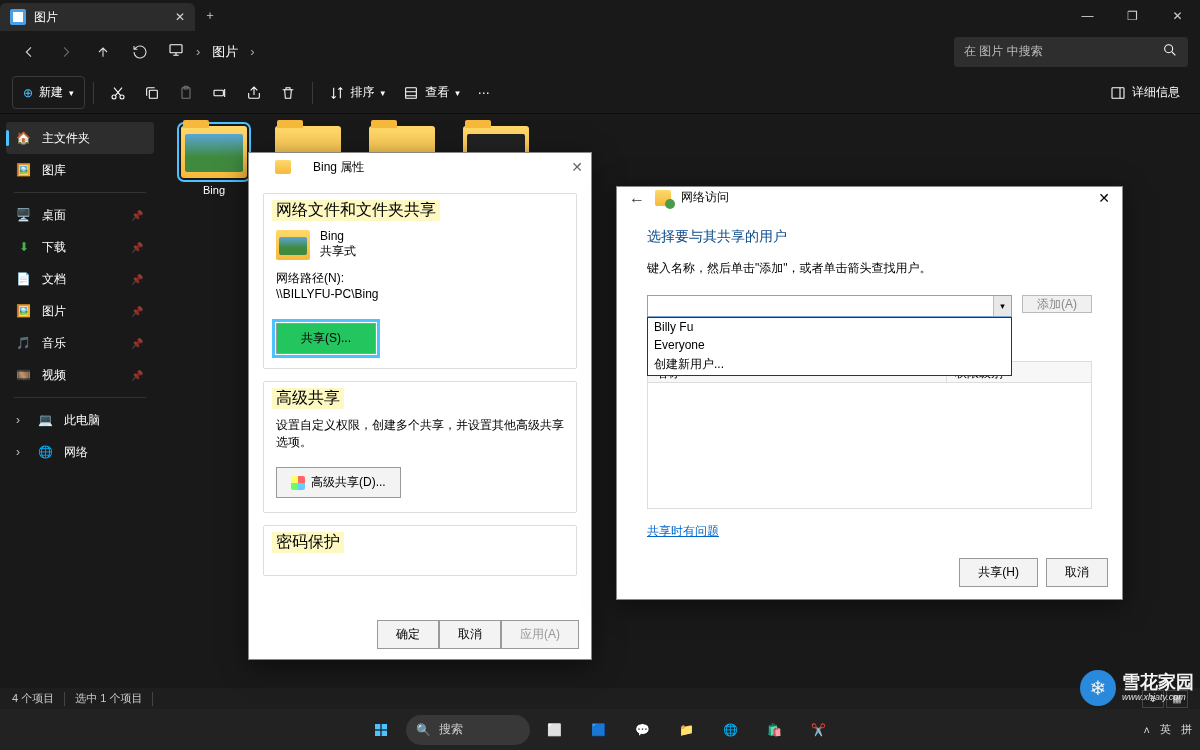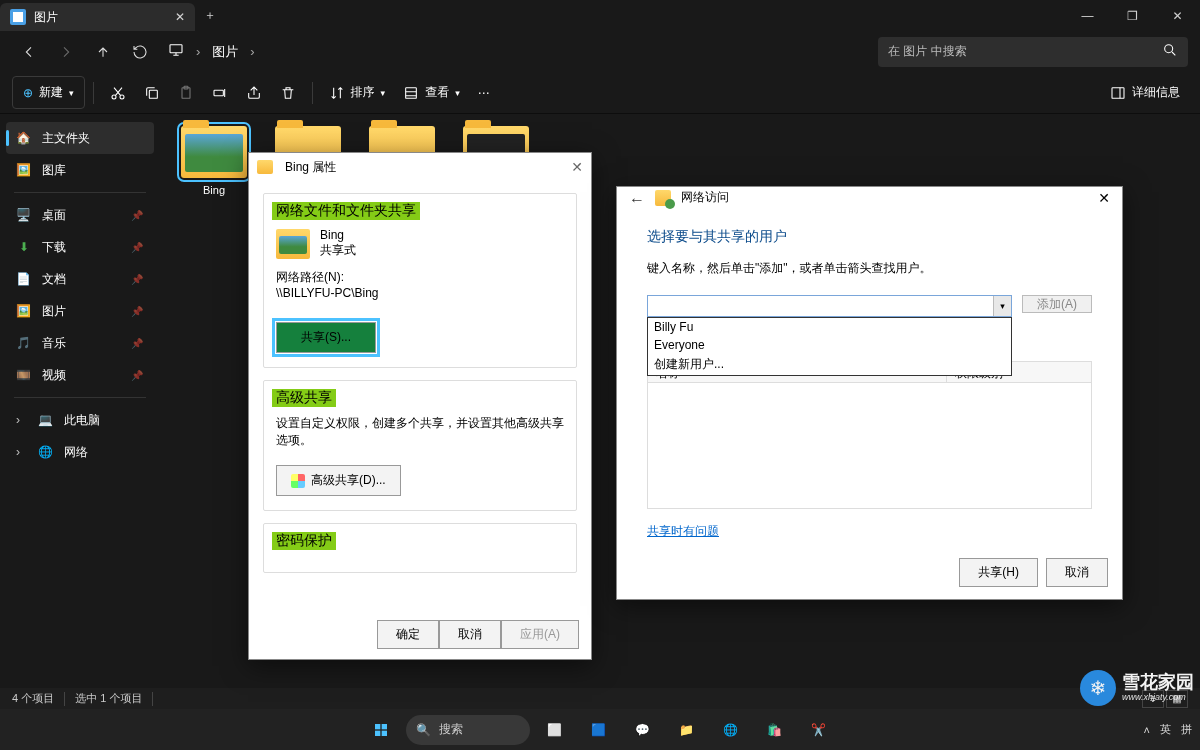--- a/index.html
+++ b/index.html
@@ -12,21 +12,21 @@
 .tab .lbl{flex:1;font-size:12px;}
 .tab .x{opacity:.8;}
 .newtab{width:30px;display:flex;align-items:center;justify-content:center;opacity:.8;}
 .winbtns{margin-left:auto;display:flex;}
 .winbtns div{width:45px;display:flex;align-items:center;justify-content:center;font-size:12px;opacity:.8;}
 
 .navbar{height:41px;background:#191919;display:flex;align-items:center;padding:0 12px;gap:4px;}
 .navbtn{width:33px;height:33px;display:flex;align-items:center;justify-content:center;border-radius:4px;opacity:.85;}
 .crumb{display:flex;align-items:center;gap:12px;margin-left:8px;font-size:13px;}
 .crumb .sep{opacity:.6;}
-.search{margin-left:auto;width:310px;height:30px;background:#2e2e2e;border-radius:4px;display:flex;align-items:center;padding:0 10px;color:#bbb;}
+.search{margin-left:auto;width:234px;height:30px;background:#2e2e2e;border-radius:4px;display:flex;align-items:center;padding:0 10px;color:#bbb;}
 .search .sicon{margin-left:auto;}
 
 .toolbar{height:42px;background:#191919;display:flex;align-items:center;padding:0 12px;gap:2px;border-bottom:1px solid #0d0d0d;}
 .tbtn{height:33px;display:flex;align-items:center;justify-content:center;padding:0 8px;border-radius:4px;gap:6px;font-size:12px;}
 .tbtn.newfile{border:1px solid #3a3a3a;padding:0 10px;}
 .tbtn.newfile .plus{color:#4cc2ff;}
 .tdivvert{width:1px;height:22px;background:#3a3a3a;margin:0 6px;}
 .toolbar .right{margin-left:auto;display:flex;align-items:center;gap:6px;}
 
 .body{display:flex;height:578px;background:#191919;}
@@ -51,33 +51,33 @@
 .status .viewbtns{margin-left:auto;display:flex;gap:2px;}
 .status .viewbtns span{width:22px;height:18px;display:flex;align-items:center;justify-content:center;border:1px solid #444;font-size:10px;}
 
 .taskbar{position:absolute;left:0;right:0;bottom:0;height:41px;background:#222;display:flex;align-items:center;justify-content:center;gap:6px;}
 .taskbar .center{display:flex;align-items:center;gap:6px;}
 .tskbtn{width:38px;height:38px;display:flex;align-items:center;justify-content:center;border-radius:4px;}
 .tsksearch{width:124px;height:30px;background:#383838;border-radius:15px;display:flex;align-items:center;padding:0 10px;gap:8px;color:#ccc;font-size:12px;}
 .taskbar .tray{position:absolute;right:8px;display:flex;align-items:center;gap:10px;font-size:11px;color:#ddd;}
 
 .propdlg{position:absolute;left:248px;top:152px;width:344px;height:508px;background:#fff;color:#000;border:1px solid #888;box-shadow:0 6px 24px rgba(0,0,0,.5);display:flex;flex-direction:column;font-size:12px;}
-.propdlg .dtitle{height:28px;display:flex;align-items:center;padding:0 8px;gap:12px;}
+.propdlg .dtitle{height:28px;display:flex;align-items:center;padding:0 8px;gap:22px;margin-left:18px;}
 .propdlg .dtitle .ficon{width:16px;height:14px;background:linear-gradient(#ffd86b,#f7b93c);border-radius:2px;}
 .propdlg .dtitle .x{margin-left:auto;opacity:.6;font-size:14px;cursor:pointer;}
 .propdlg .tabs{display:flex;padding:0 6px;gap:0;border-bottom:1px solid #ddd;}
 .propdlg .tabi{padding:6px 10px;cursor:pointer;}
 .propdlg .tabi.act{border:1px solid #ccc;border-bottom:1px solid #fff;margin-bottom:-1px;background:#fff;}
 .propdlg .pane{flex:1;padding:12px 14px;overflow:auto;}
 .fieldset{border:1px solid #ddd;border-radius:2px;margin-bottom:12px;padding:10px 12px 14px;}
-.fieldset .legend{font-size:14px;margin:-18px 0 8px -4px;background:#84cc16;display:inline-block;padding:0 4px;}
+.fieldset .legend{font-size:16px;margin:-18px 0 8px -4px;background:#fef9c3;display:inline-block;padding:0 4px;}
 .folderrow{display:flex;align-items:center;gap:10px;margin-bottom:10px;}
 .folderrow .fi{width:34px;height:30px;background:linear-gradient(#ffd86b,#f7b93c);border-radius:2px;position:relative;}
 .folderrow .fi::after{content:"";position:absolute;left:3px;right:3px;top:7px;bottom:5px;background:linear-gradient(#5aa6d8,#3f8a3f 60%);border-radius:2px;}
-.sharebtn{display:inline-block;padding:6px 24px;border:1px solid #999;background:#15803d;cursor:pointer;}
+.sharebtn{display:inline-block;padding:6px 24px;border:1px solid #999;background:#22c55e;cursor:pointer;}
 .sharebtn.hl{outline:3px solid #4cc2ff;outline-offset:1px;}
 .advbtn{display:inline-flex;align-items:center;gap:6px;padding:6px 14px;border:1px solid #999;background:#f3f3f3;cursor:pointer;}
 .shield{width:14px;height:14px;background:conic-gradient(#f66 0 25%,#6cf 0 50%,#6f6 0 75%,#ff6 0);border-radius:2px;}
 .link{color:#0066cc;text-decoration:underline;cursor:pointer;}
 .propdlg .btnrow{display:flex;justify-content:flex-end;gap:0;padding:10px 12px;}
 .btn{padding:5px 18px;border:1px solid #999;background:#f3f3f3;cursor:pointer;font-size:12px;}
 .btn.dis{color:#999;}
 
 .netdlg{position:absolute;left:616px;top:186px;width:507px;height:414px;background:#fff;color:#000;border:1px solid #888;box-shadow:0 6px 24px rgba(0,0,0,.5);display:flex;flex-direction:column;font-size:12px;}
 .netdlg .hdr{height:40px;display:flex;align-items:center;padding:0 12px;gap:10px;}

